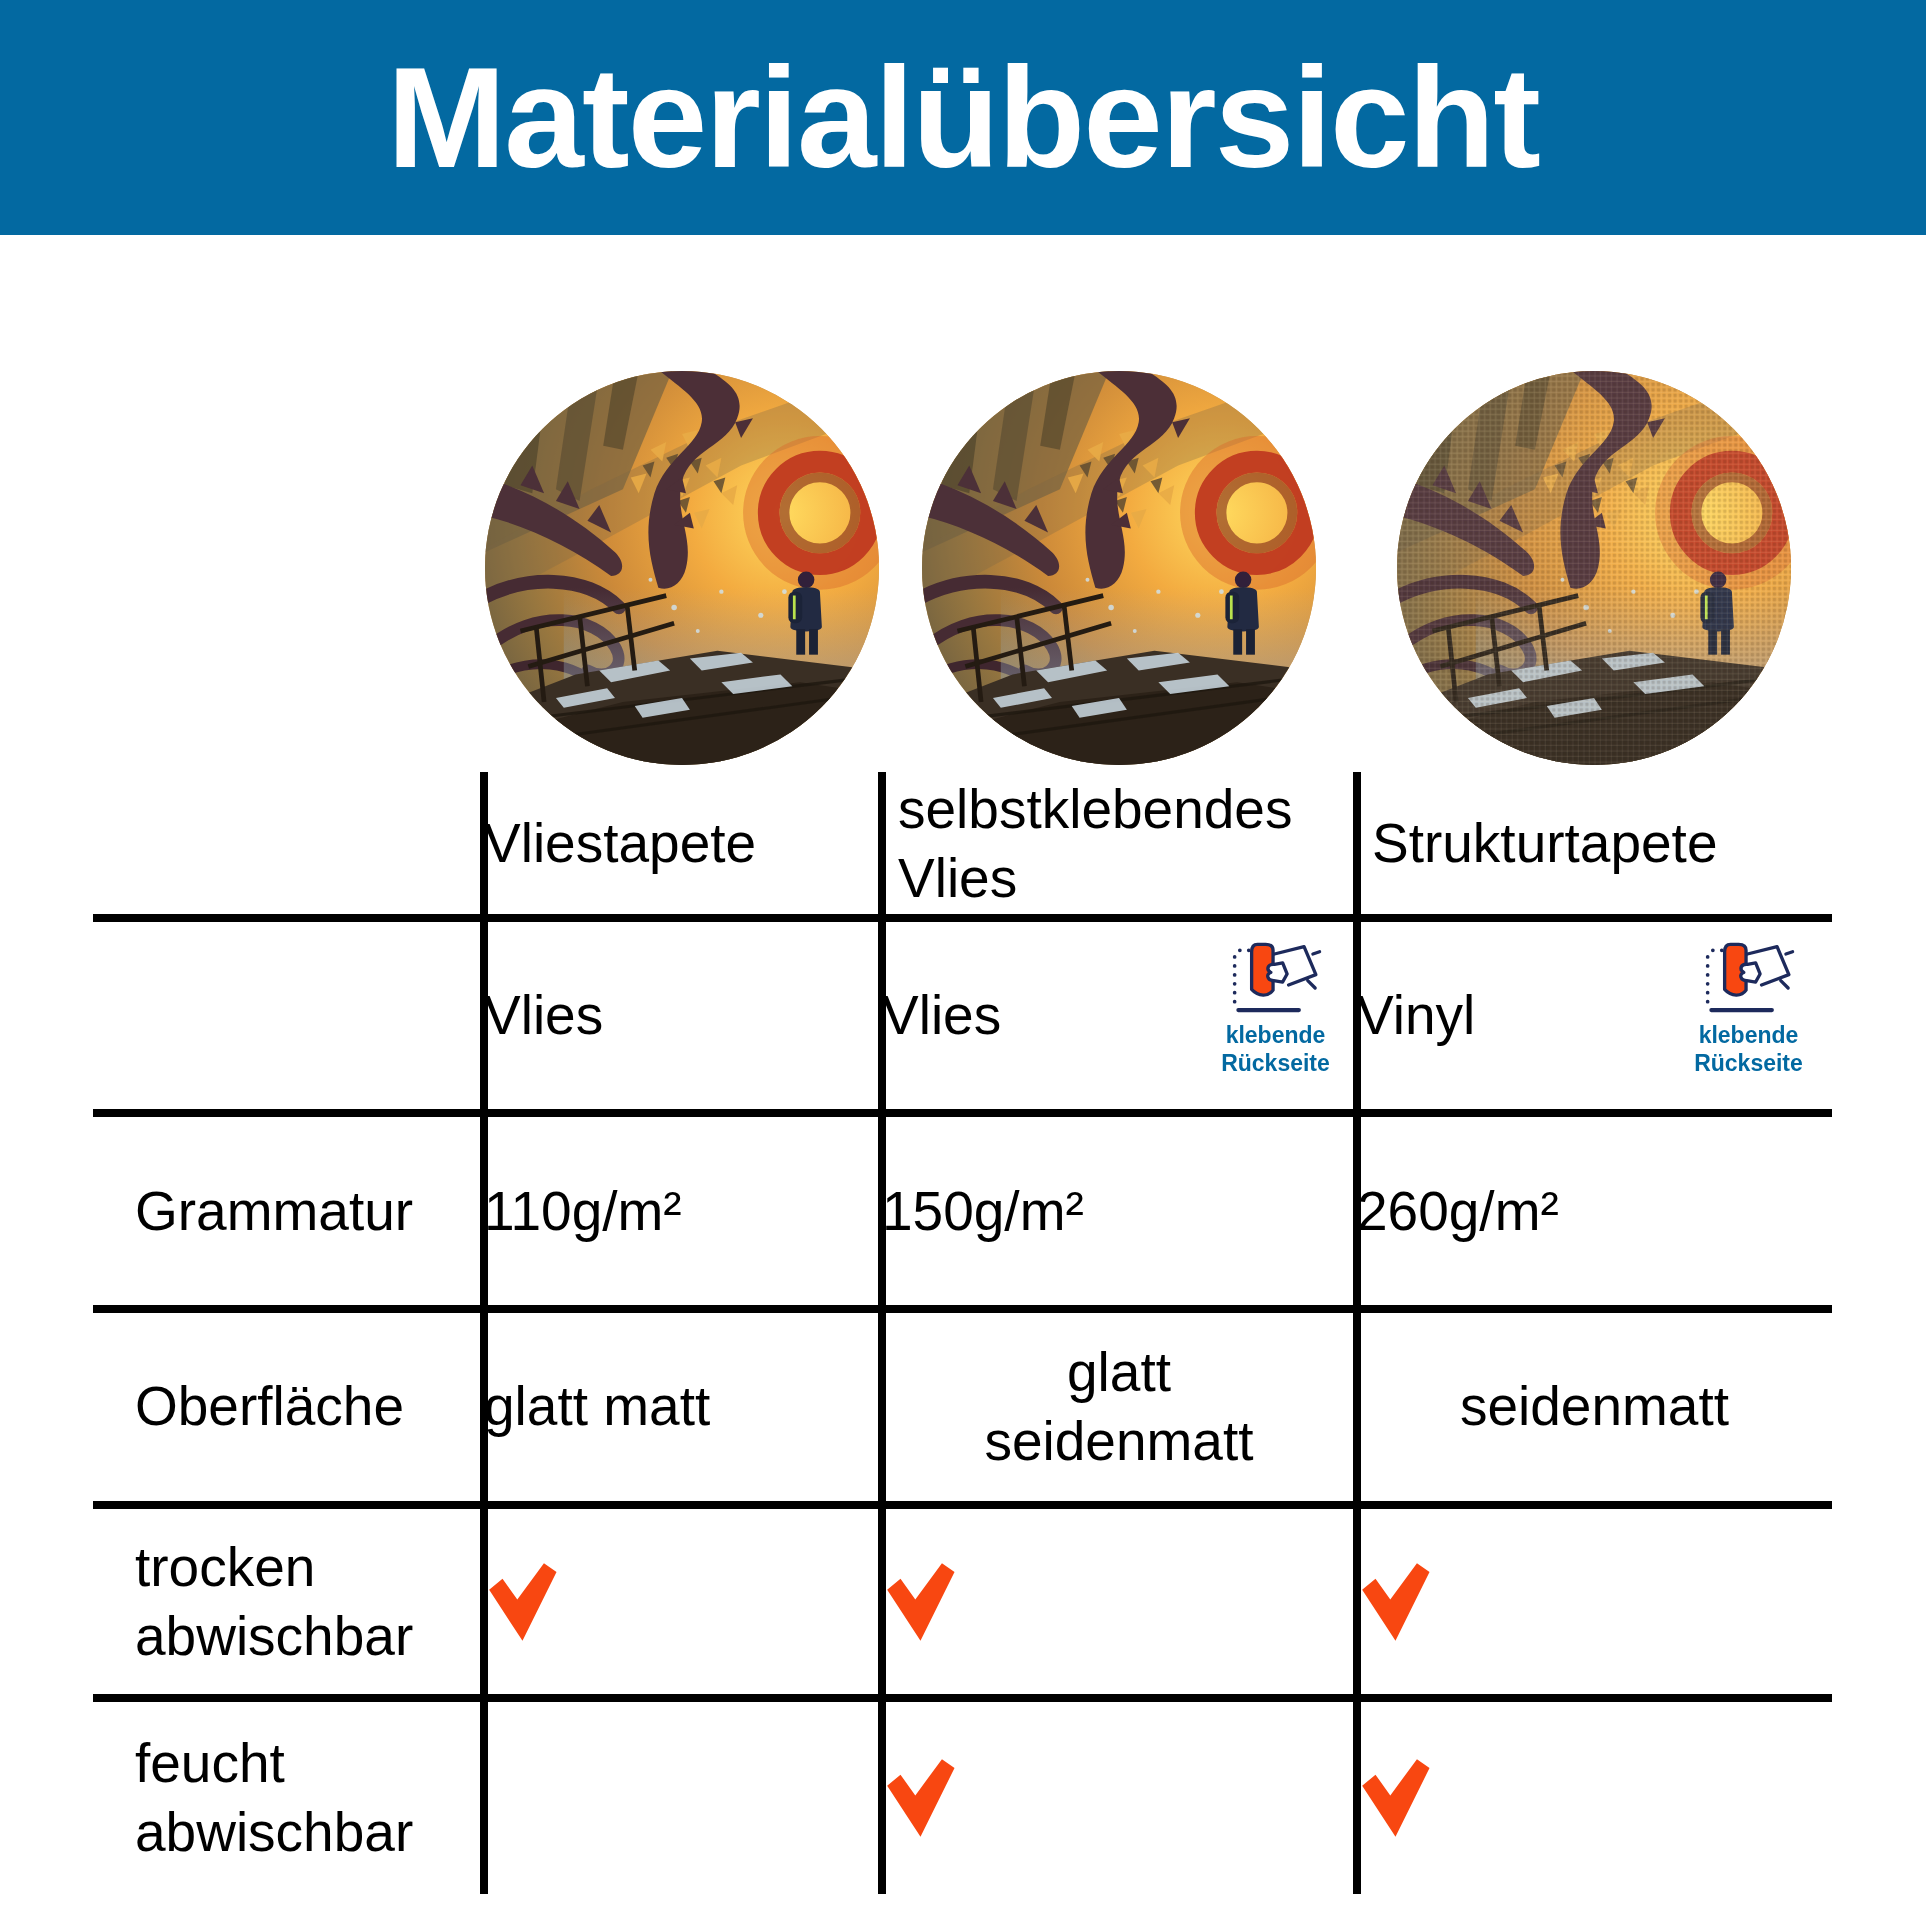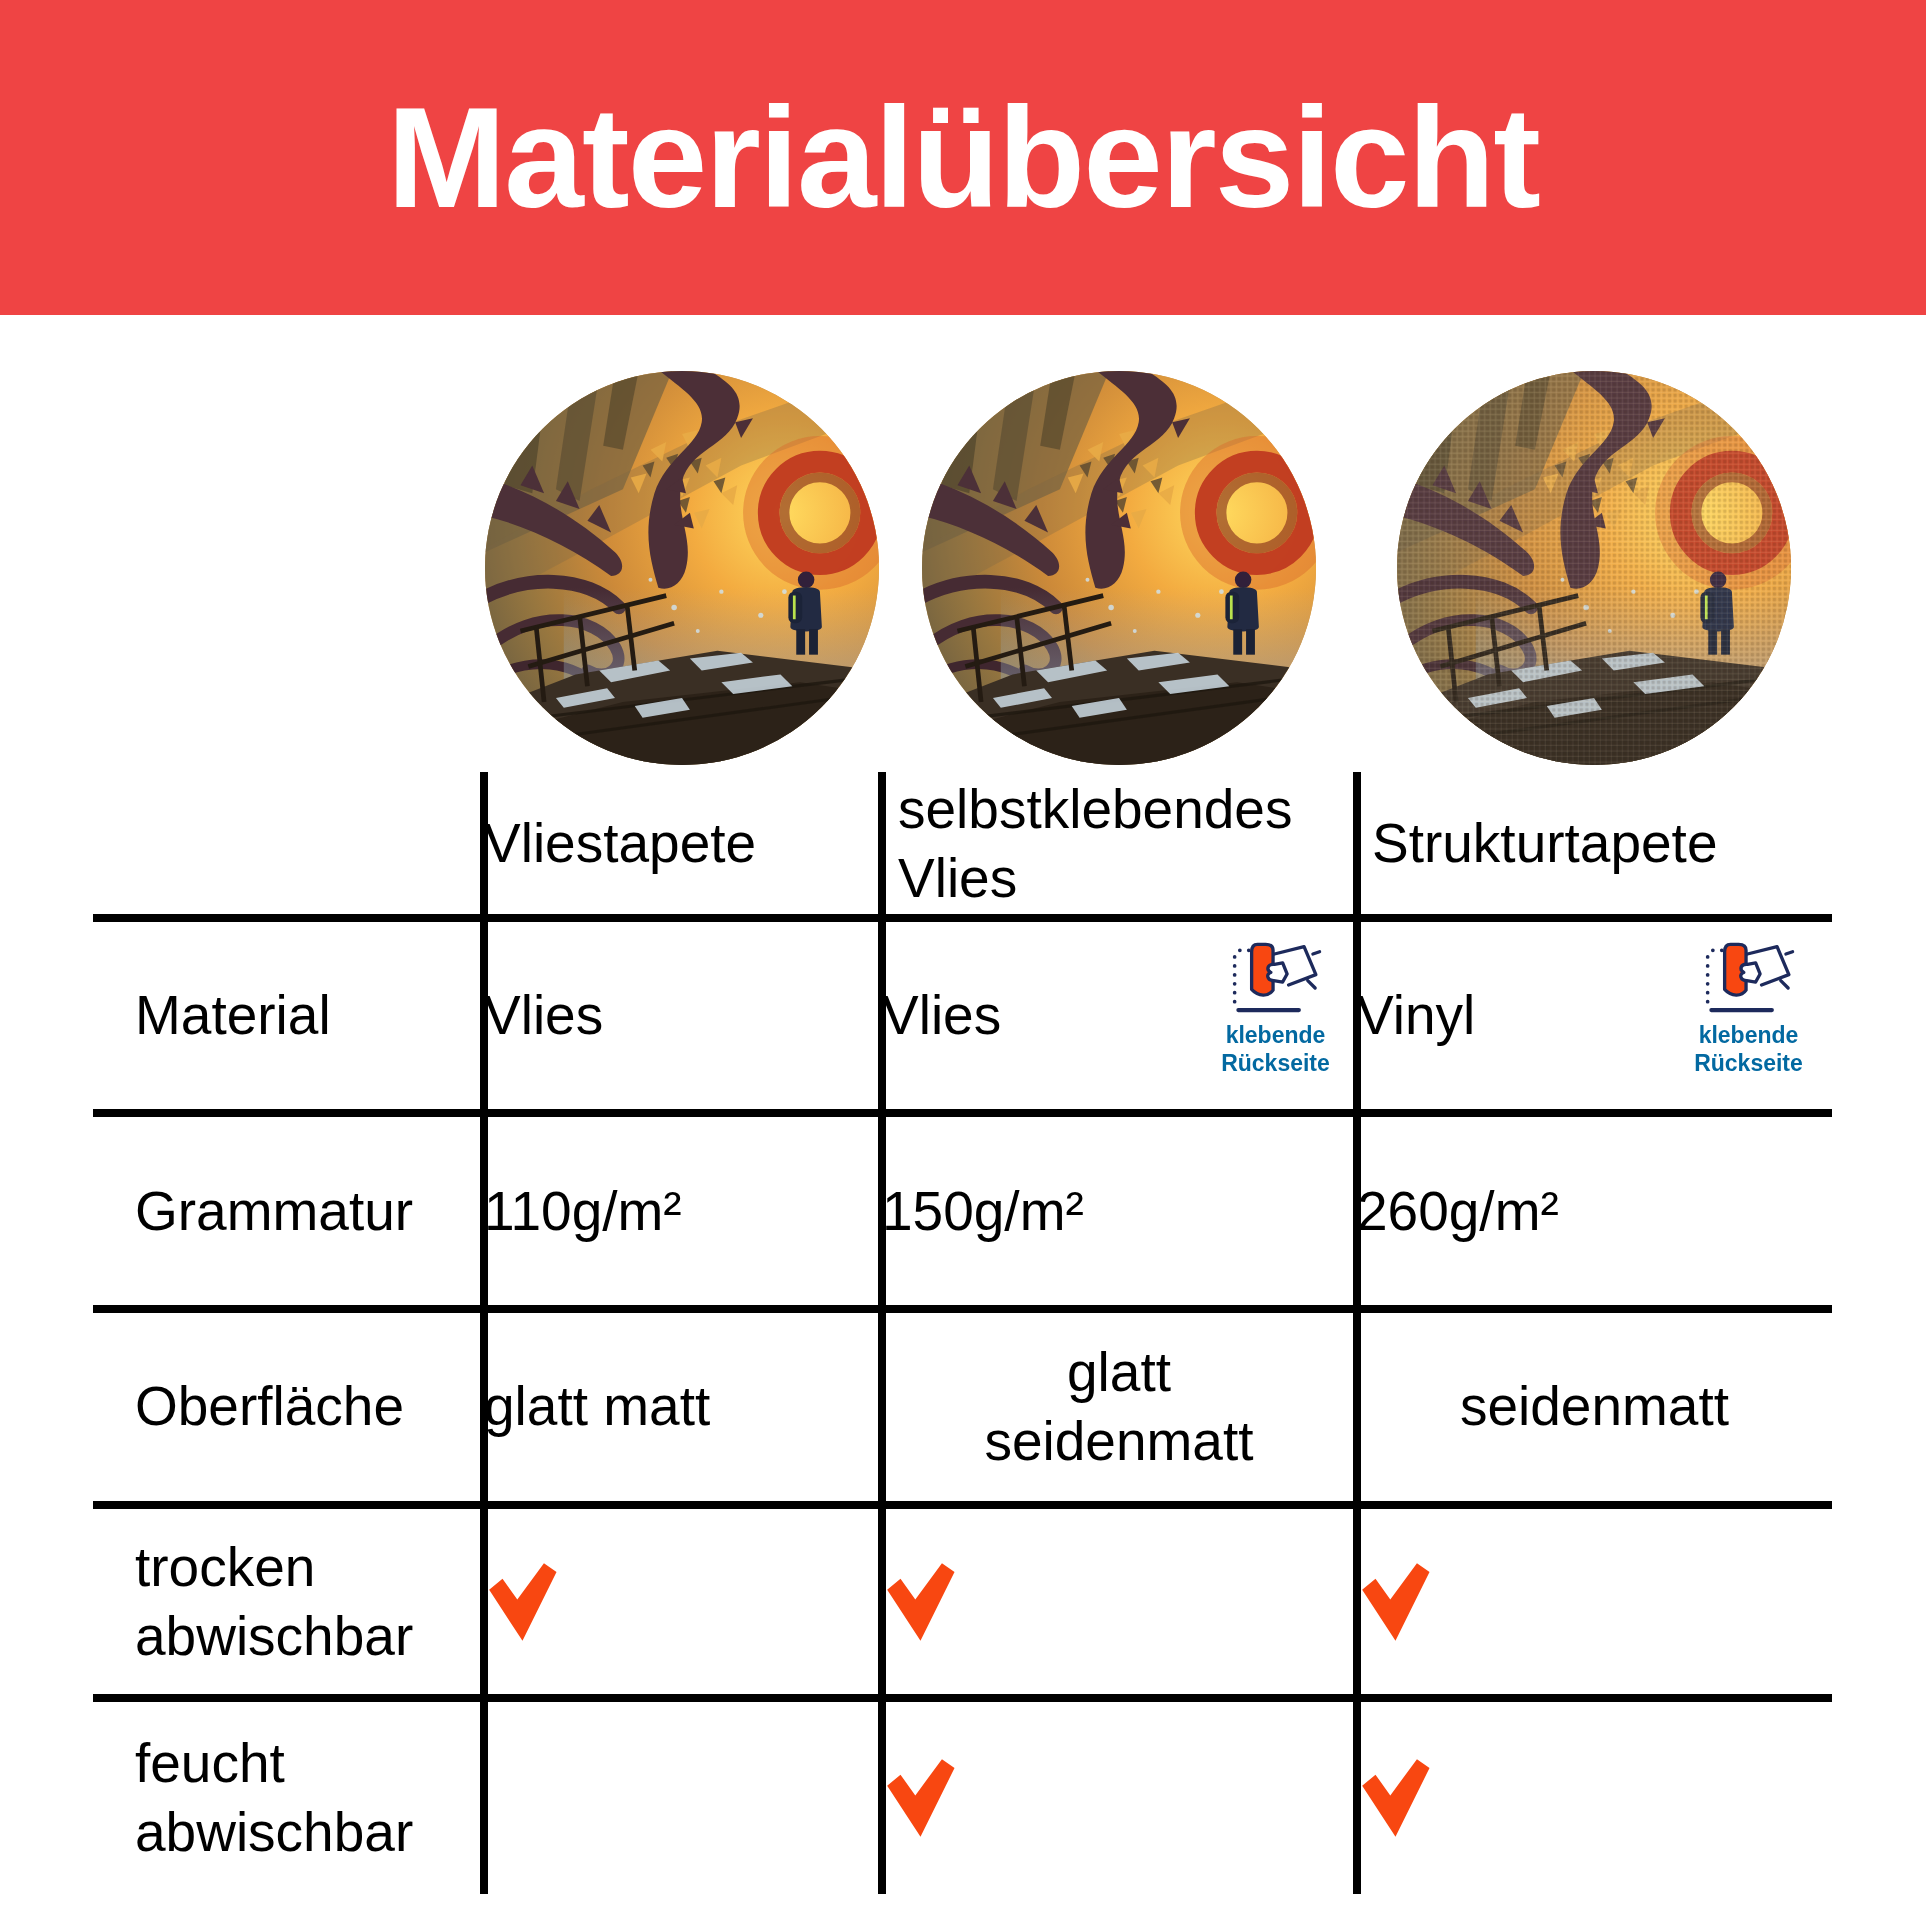--- a/index.html
+++ b/index.html
@@ -1,20 +1,20 @@
 <!DOCTYPE html>
 <html style="font-size:10.3px"><head>
 <meta charset="utf-8">
 <style>
   html,body{margin:0;padding:0;}
   body{font-family:"Liberation Sans","DejaVu Sans",sans-serif;background:#fff;}
   .page{position:relative;width:1926px;height:1926px;background:#fff;overflow:hidden;}
 
   
-  .topbar{position:absolute;left:0;top:0;width:1926px;height:315px;background:#ef4444;
+  .topbar{position:absolute;left:0;top:0;width:1926px;height:235px;background:#0369a1;
           display:flex;align-items:center;justify-content:center;}
   .topbar h1{margin:0;color:#ffffff;font-size:143px;font-weight:bold;letter-spacing:-1.9px;}
 
   
   .circle{position:absolute;top:371px;width:394px;height:394px;border-radius:50%;
           overflow:hidden;background:#c89a58;}
   .circle svg{display:block;width:394px;height:394px;}
   .c1{left:485px;} .c2{left:922px;} .c3{left:1397px;}
 
   
@@ -195,23 +195,20 @@
     <span>Vliestapete</span>
   </div>
   <div class="cell twoline start" style="left:898px;top:772px;width:449px;height:143px;">
     <span>selbstklebendes</span>
     <span>Vlies</span>
   </div>
   <div class="cell twoline start" style="left:1372px;top:772px;width:456px;height:143px;">
     <span>Strukturtapete</span>
   </div>
 
-  <div class="cell left" style="left:135px;top:922px;width:340px;height:187px;">
-    <span>Material</span>
-  </div>
   <div class="cell center" style="left:484px;top:922px;width:398px;height:187px;">
     <span>Vlies</span>
   </div>
   <div class="cell center" style="left:882px;top:922px;width:411px;height:187px;">
     <span>Vlies</span>
   </div>
   <div class="badge" style="left:1195px;top:939px;width:161px;">
     <svg viewBox="0 0 130 105">
         <use href="#adhesive"></use>
       </svg>

